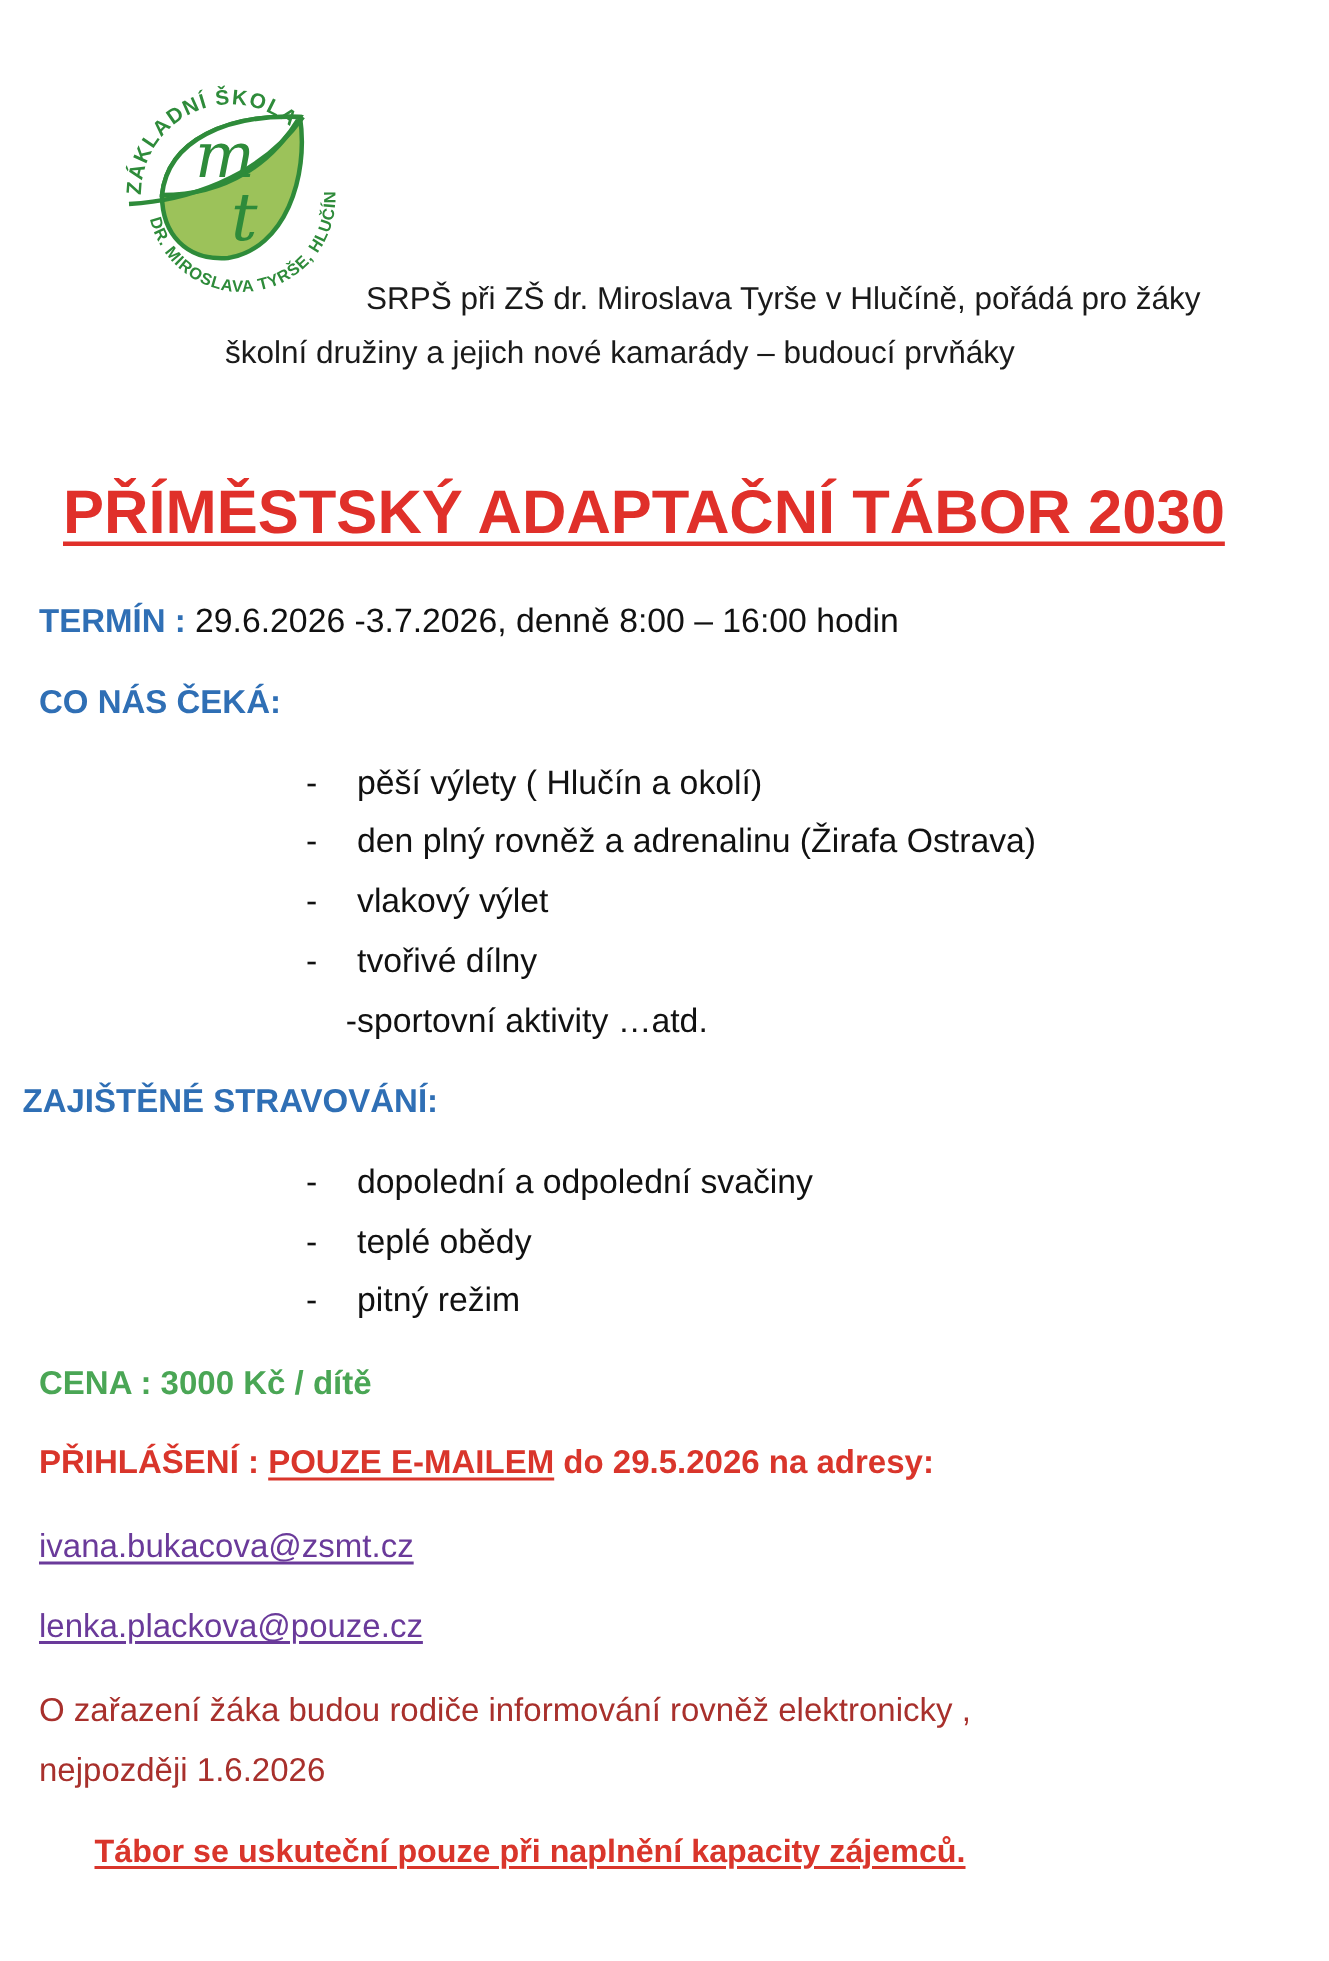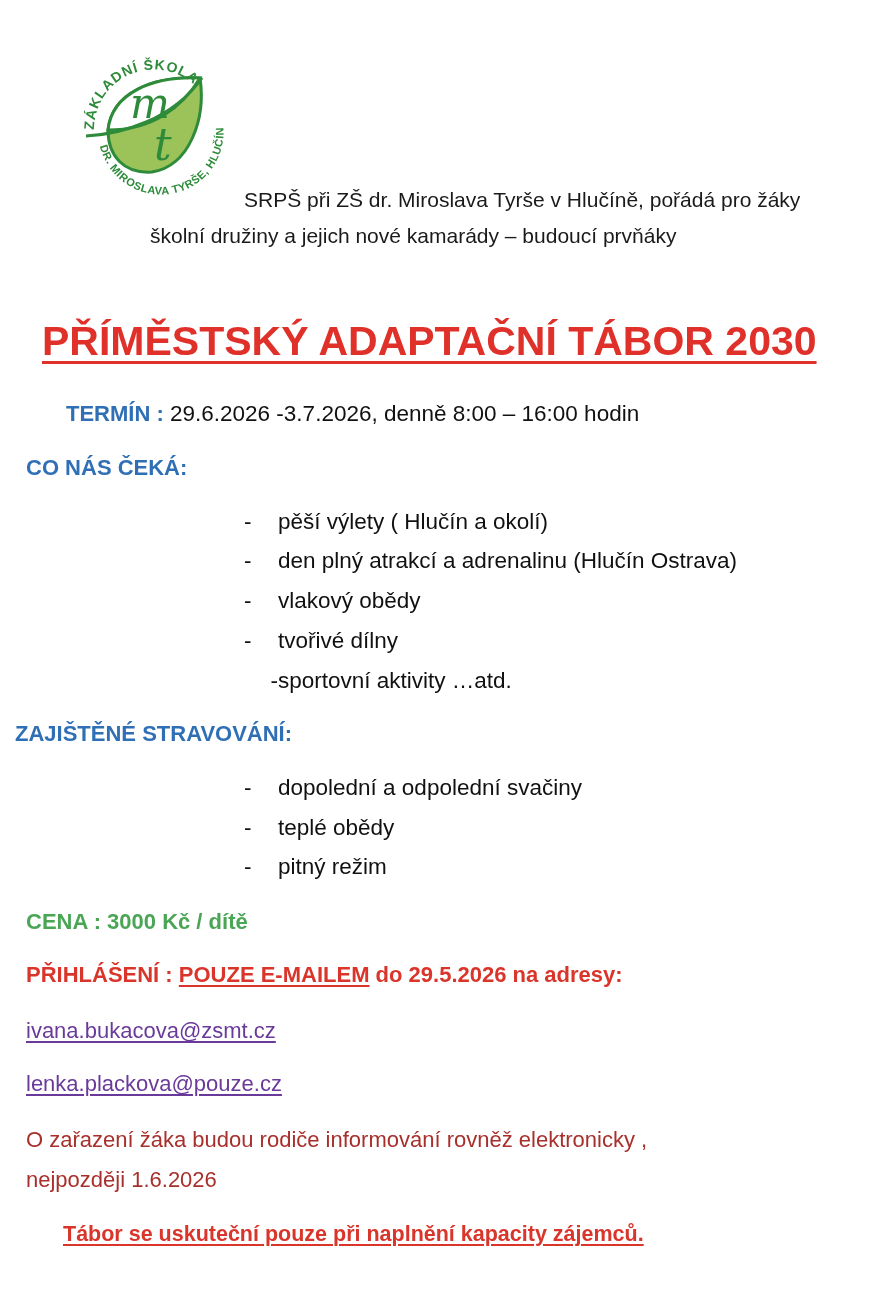--- a/index.html
+++ b/index.html
@@ -10,21 +10,21 @@
   }
   .abs { position: absolute; white-space: nowrap; }
   .logo { position: absolute; left: 72px; top: 38px; width: 160px; height: 160px; }
   .intro { font-size: 21px; color: #1a1a1a; }
   .title {
     font-size: 41px; font-weight: bold; color: #e0302a;
     text-decoration: underline; text-decoration-thickness: 3px; text-underline-offset: 6px;
     letter-spacing: 0px;
   }
   .label-blue { color: #2f6fb5; font-weight: bold; font-size: 22px; }
-  .body-text { font-size: 22.5px; color: #111111; margin-left: 40px; }
+  .body-text { font-size: 22.5px; color: #111111; }
   .bullet-dash { display: inline-block; width: 34px; }
   .label-green { color: #4aa655; font-weight: bold; font-size: 22px; text-align: center; }
   .label-red { color: #d9352b; font-weight: bold; font-size: 22px; }
   .u { text-decoration: underline; text-decoration-thickness: 2px; text-underline-offset: 3px; }
   .email {
     font-size: 22px; color: #6a3a9a; text-decoration: underline;
     text-decoration-thickness: 1.5px; text-underline-offset: 3px;
   }
   .note { font-size: 22px; color: #a8302c; }
   .final {
@@ -62,22 +62,22 @@
 
 <div class="abs title" style="left:42px; top:318px;">PŘÍMĚSTSKÝ ADAPTAČNÍ TÁBOR 2030</div>
 
 <div class="abs body-text" style="left:26px; top:401px;">
   <span class="label-blue">TERMÍN :</span><span> 29.6.2026 -3.7.2026, denně  8:00 – 16:00 hodin</span>
 </div>
 
 <div class="abs label-blue" style="left:26px; top:455px;">CO NÁS ČEKÁ:</div>
 
 <div class="abs body-text" style="left:204px; top:509px;"><span class="bullet-dash">-</span><span>pěší výlety ( Hlučín a okolí)</span></div>
-<div class="abs body-text" style="left:204px; top:548px;"><span class="bullet-dash">-</span><span>den plný atrakcí a adrenalinu (Hlučín Ostrava)</span></div>
-<div class="abs body-text" style="left:204px; top:588px;"><span class="bullet-dash">-</span><span>vlakový obědy</span></div>
+<div class="abs body-text" style="left:204px; top:548px;"><span class="bullet-dash">-</span><span>den plný rovněž a adrenalinu (Žirafa Ostrava)</span></div>
+<div class="abs body-text" style="left:204px; top:588px;"><span class="bullet-dash">-</span><span>vlakový výlet</span></div>
 <div class="abs body-text" style="left:204px; top:628px;"><span class="bullet-dash">-</span><span>tvořivé dílny</span></div>
 <div class="abs body-text" style="left:204px; top:668px;text-align:right;"><span class="bullet-dash">-</span><span>sportovní aktivity …atd.</span></div>
 
 <div class="abs label-blue" style="left:15px; top:721px;text-align:center;">ZAJIŠTĚNÉ STRAVOVÁNÍ:</div>
 
 <div class="abs body-text" style="left:204px; top:775px;"><span class="bullet-dash">-</span><span>dopolední a odpolední svačiny</span></div>
 <div class="abs body-text" style="left:204px; top:815px;"><span class="bullet-dash">-</span><span>teplé obědy</span></div>
 <div class="abs body-text" style="left:204px; top:854px;"><span class="bullet-dash">-</span><span>pitný režim</span></div>
 
 <div class="abs label-green" style="left:26px; top:909px;">CENA : 3000 Kč / dítě</div>

